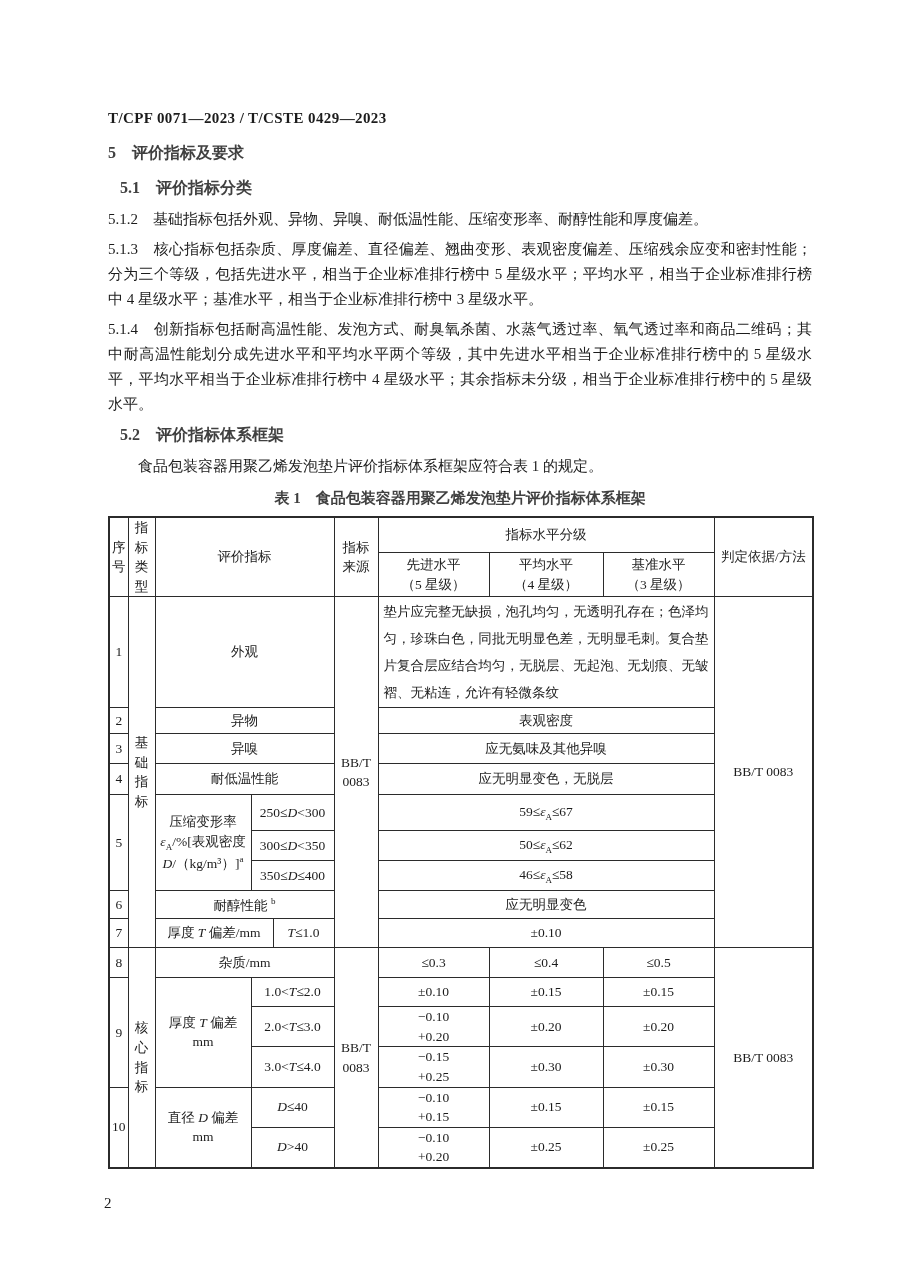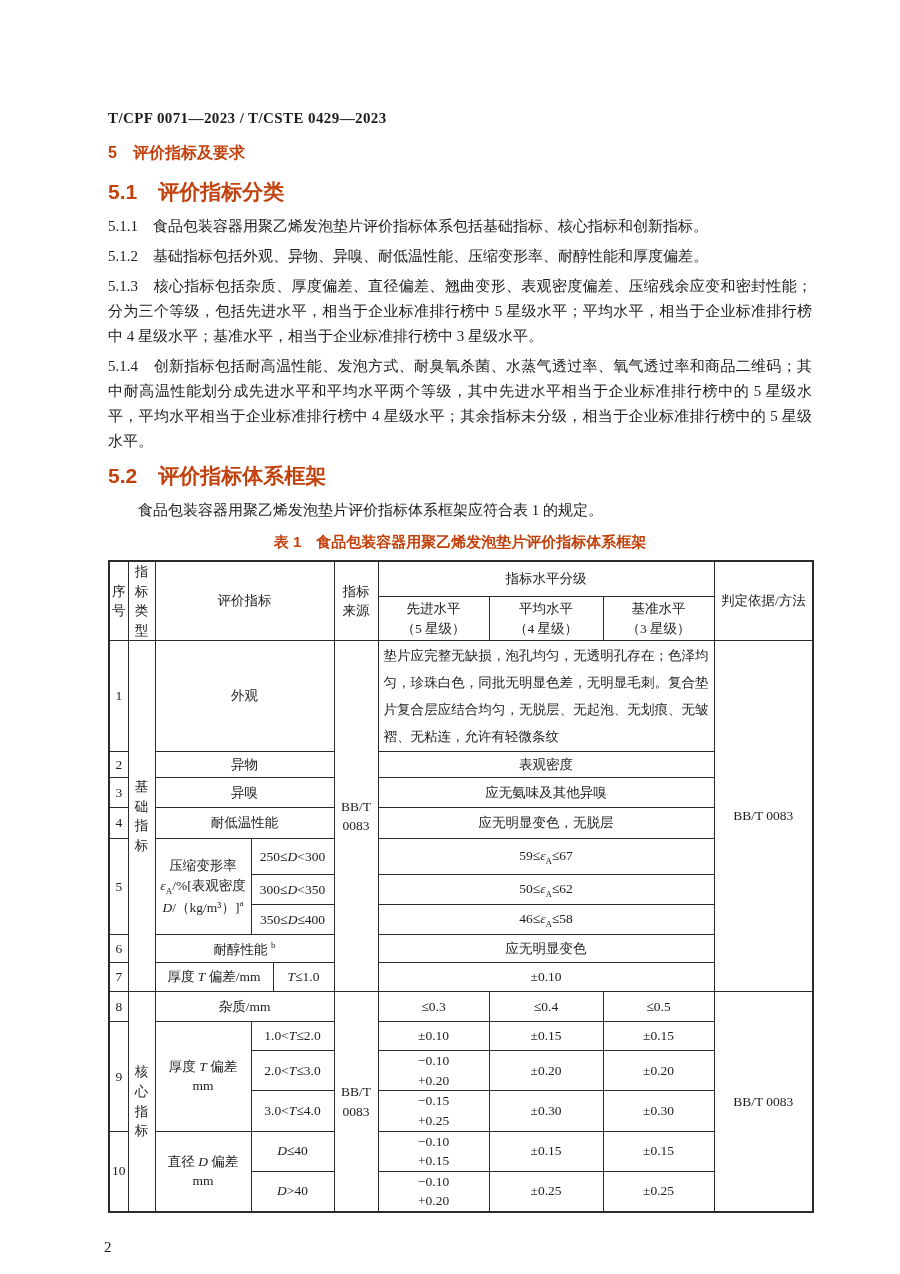--- a/index.html
+++ b/index.html
@@ -12,25 +12,25 @@
     box-sizing:border-box;
     padding-top:110px;
   }
   .page{width:704px;margin-left:108px;}
   .docnum{
     font-family:Liberation Serif, serif;
     font-weight:700;font-size:15px;letter-spacing:.4px;
     margin:0 0 16px 0;
   }
   .h{
-    font-family:Liberation Sans, sans-serif;
-    font-weight:700;color:#c2410c;
+    font-family:Liberation Serif, serif;
+    font-weight:700;color:#404040;
   }
   h2.h{font-size:16px;margin:0 0 14px 0;}
-  h3.h{font-size:21px;margin:8px 0 8px 0;}
+  h3.h{font-size:16px;margin:8px 0 8px 12px;}
   p.body-p{
     font-size:15px;line-height:25px;margin:0 0 5px 0;
     text-align:justify;
   }
   p.indent{text-indent:2em;}
   .ttitle{
     text-align:center;font-size:15px;margin:10px 0 8px 0;
   }
   table{
     width:704px;border-collapse:collapse;table-layout:fixed;
@@ -58,21 +58,20 @@
 </style>
 </head>
 <body>
 
 <div class="page">
 
   <div class="docnum">T/CPF 0071—2023 / T/CSTE 0429—2023</div>
 
   <h2 class="h">5　评价指标及要求</h2>
   <h3 class="h">5.1　评价指标分类</h3>
-  <p class="body-p">5.1.1　食品包装容器用聚乙烯发泡垫片评价指标体系包括基础指标、核心指标和创新指标。</p>
   <p class="body-p">5.1.2　基础指标包括外观、异物、异嗅、耐低温性能、压缩变形率、耐醇性能和厚度偏差。</p>
   <p class="body-p">5.1.3　核心指标包括杂质、厚度偏差、直径偏差、翘曲变形、表观密度偏差、压缩残余应变和密封性能；分为三个等级，包括先进水平，相当于企业标准排行榜中 5 星级水平；平均水平，相当于企业标准排行榜中 4 星级水平；基准水平，相当于企业标准排行榜中 3 星级水平。</p>
   <p class="body-p">5.1.4　创新指标包括耐高温性能、发泡方式、耐臭氧杀菌、水蒸气透过率、氧气透过率和商品二维码；其中耐高温性能划分成先进水平和平均水平两个等级，其中先进水平相当于企业标准排行榜中的 5 星级水平，平均水平相当于企业标准排行榜中 4 星级水平；其余指标未分级，相当于企业标准排行榜中的 5 星级水平。</p>
   <h3 class="h">5.2　评价指标体系框架</h3>
   <p class="body-p indent">食品包装容器用聚乙烯发泡垫片评价指标体系框架应符合表 1 的规定。</p>
 
   <div class="ttitle h">表 1　食品包装容器用聚乙烯发泡垫片评价指标体系框架</div>
 
   <table>
     <colgroup>

